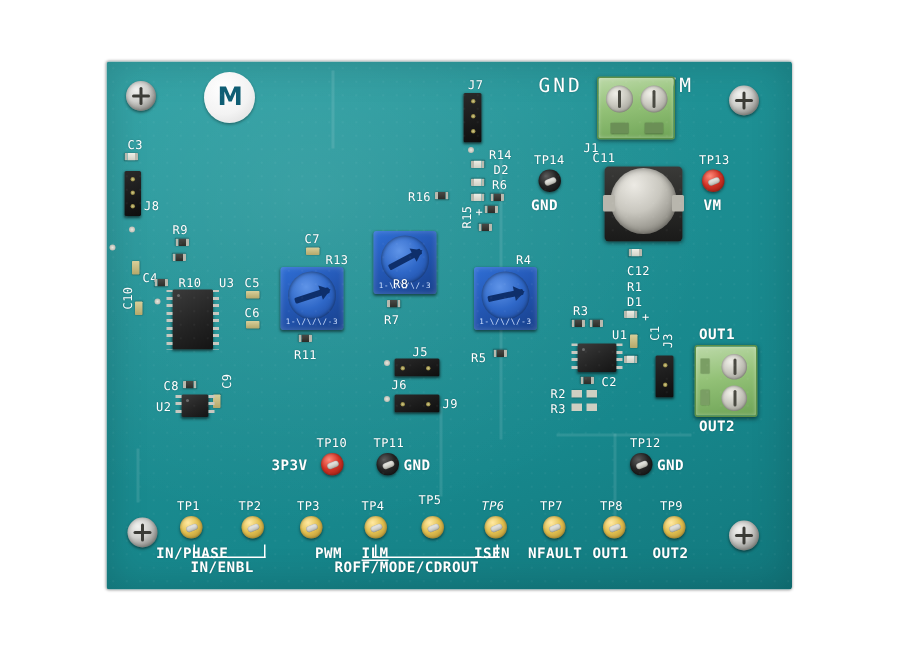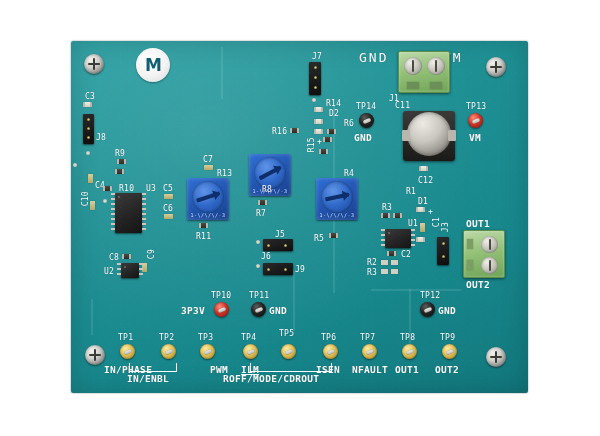--- a/index.html
+++ b/index.html
@@ -219,21 +219,21 @@
 
     <div class="sk" style="left:241px;top:11px;">J7</div>
     <div class="hdr" style="left:238px;top:21px;width:12px;height:33px;">
       <i style="left:4.5px;top:4px;"></i>
         <i style="left:4.5px;top:14px;"></i>
         <i style="left:4.5px;top:24px;"></i>
     </div>
     <div class="via" style="left:241px;top:57px;"></div>
     <div class="sk" style="left:255px;top:58px;">R14</div>
     <div class="sk" style="left:258px;top:68px;">D2</div>
-    <div class="sk" style="left:257px;top:78px;margin-left:16px;">R6</div>
+    <div class="sk" style="left:257px;top:78px;">R6</div>
     <div class="res" style="left:243px;top:66px;"></div>
     <div class="res" style="left:243px;top:78px;"></div>
     <div class="res dk" style="left:256px;top:88px;"></div>
     <div class="res" style="left:243px;top:88px;"></div>
     <div class="sk vert" style="left:236px;top:96px;">R15</div>
     <div class="sk" style="left:246px;top:96px;">+</div>
     <div class="res dk" style="left:252px;top:96px;"></div>
     <div class="res dk" style="left:248px;top:108px;"></div>
     <div class="sk" style="left:201px;top:86px;">R16</div>
     <div class="res dk" style="left:219px;top:87px;"></div>
@@ -248,21 +248,21 @@
     <div class="hdr" style="left:192px;top:222px;width:30px;height:12px;">
       <i style="left:4px;top:4.5px;"></i>
         <i style="left:21px;top:4.5px;"></i>
     </div>
     <div class="via" style="left:185px;top:223px;"></div>
     <div class="sk" style="left:224px;top:224px;">J9</div>
 
     <div class="sk" style="left:311px;top:162px;">R3</div>
     <div class="res dk" style="left:310px;top:172px;"></div>
     <div class="res dk" style="left:322px;top:172px;"></div>
-    <div class="sk" style="left:335px;top:146px;">R1</div>
+    <div class="sk" style="left:347px;top:146px;">R1</div>
     <div class="sk" style="left:347px;top:156px;">D1</div>
     <div class="res" style="left:345px;top:166px;"></div>
     <div class="sk" style="left:337px;top:178px;">U1</div>
     <div class="ic" style="left:314px;top:188px;width:26px;height:19px;">
       <div class="pins pl"></div>
       <div class="pins pr"></div>
       <div class="dot"></div>
     </div>
     <div class="sk vert" style="left:361px;top:176px;">C1</div>
     <div class="cap v" style="left:349px;top:182px;"></div>
@@ -362,21 +362,21 @@
     <div class="tp gold" style="left:172px;top:303px;">
       <div class="hole"></div>
     </div>
     <div class="sk b" style="left:170px;top:324px;text-decoration:underline;">ILM</div>
 
     <div class="sk" style="left:208px;top:288px;">TP5</div>
     <div class="tp gold" style="left:210px;top:303px;">
       <div class="hole"></div>
     </div>
 
-    <div class="sk" style="left:250px;top:292px;">TP6</div>
+    <div class="sk" style="left:250px;top:292px;font-style:italic;">TP6</div>
     <div class="tp gold" style="left:252px;top:303px;">
       <div class="hole"></div>
     </div>
     <div class="sk b" style="left:245px;top:324px;">ISEN</div>
 
     <div class="sk" style="left:289px;top:292px;">TP7</div>
     <div class="tp gold" style="left:291px;top:303px;">
       <div class="hole"></div>
     </div>
     <div class="sk b" style="left:281px;top:324px;">NFAULT</div>

